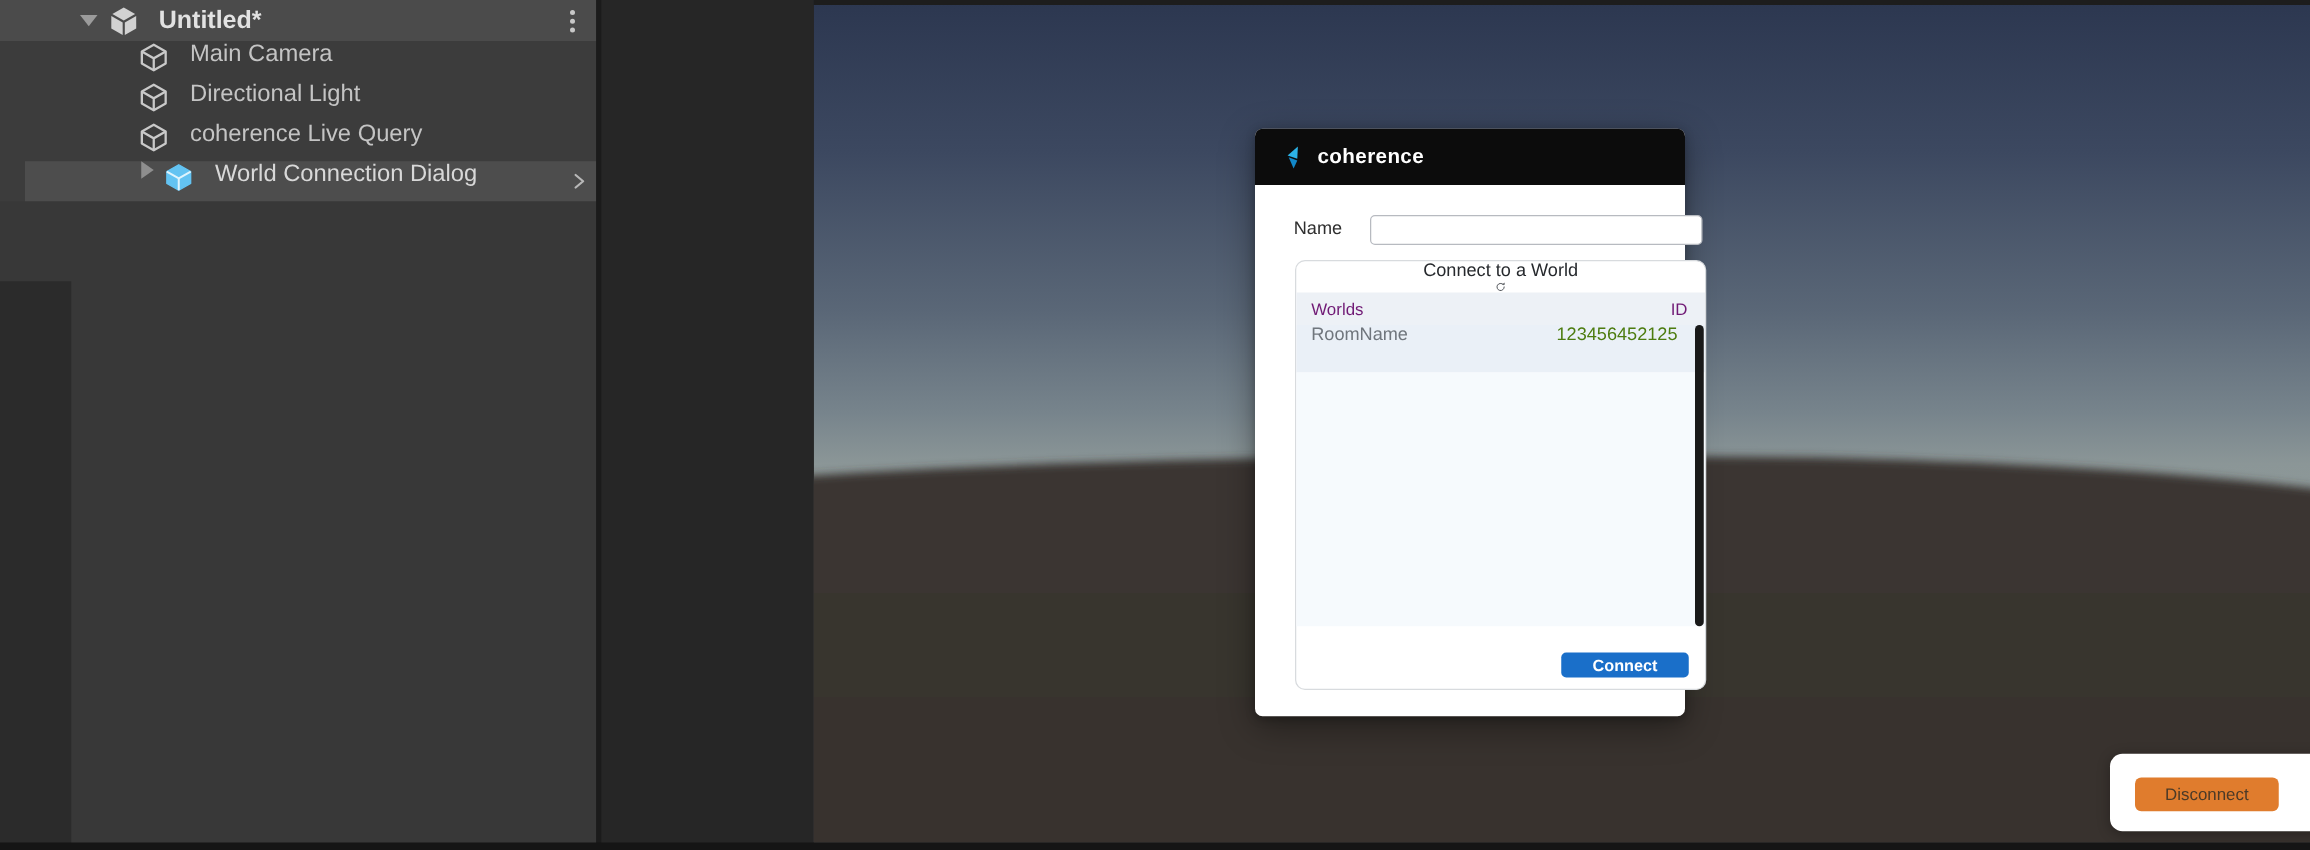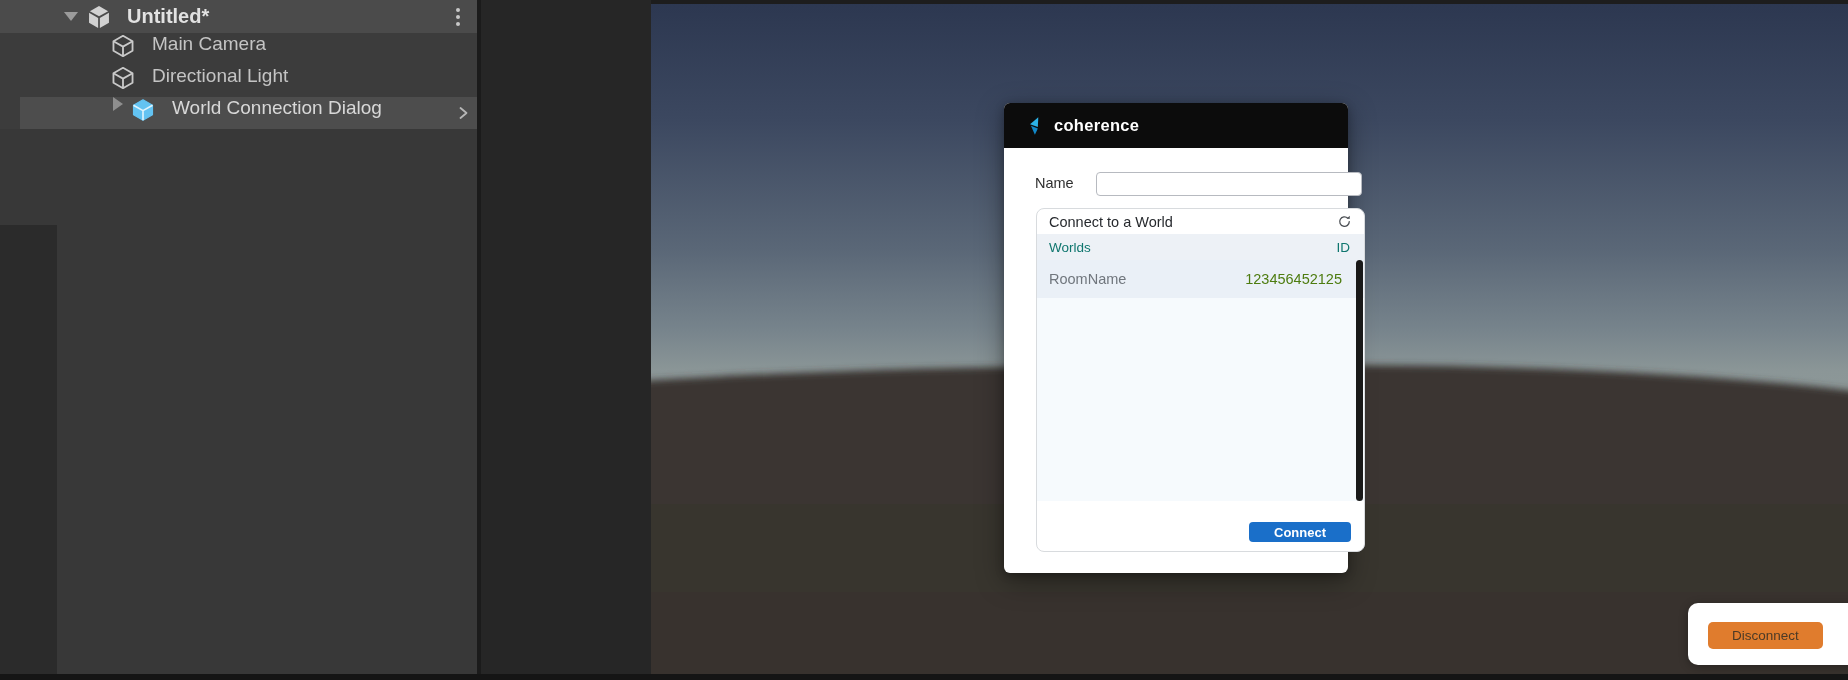--- a/index.html
+++ b/index.html
@@ -48,26 +48,26 @@
   .dlg-header{position:absolute;left:0;top:0;width:100%;height:45px;background:#0c0c0c;
               border-radius:6px 6px 0 0;display:flex;align-items:center;}
   .dlg-logo{width:22px;height:22px;margin-left:21px;}
   .dlg-brand{margin-left:7px;color:#fff;font-size:16.5px;font-weight:bold;letter-spacing:.3px;}
   .name-label{position:absolute;left:31px;top:72px;font-size:14.5px;color:#2f2f2f;}
   .name-input{position:absolute;left:92px;top:69px;width:266px;height:24px;box-sizing:border-box;
               border:1px solid #b7bac0;border-radius:4px;font-size:14px;padding:0 8px;outline:none;
               font-family:"Liberation Sans",sans-serif;}
   .worlds-panel{position:absolute;left:32px;top:105px;width:329px;height:344px;box-sizing:border-box;
                 border:1px solid #d8dbde;border-radius:8px;background:#fff;overflow:hidden;}
-  .wp-title{height:25px;display:flex;align-items:center;justify-content:space-between;padding:0 12px;}
+  .wp-title{height:25px;display:flex;align-items:center;justify-content:space-between;padding:0 12px;flex-direction:column;}
   .wp-title .t{font-size:14.5px;color:#26292d;}
   .wp-cols{height:26px;background:#edf1f6;display:flex;align-items:center;
            justify-content:space-between;padding:0 14px 0 12px;}
-  .wp-cols .c{font-size:13.5px;color:#0f766e;}
-  .wp-row{height:38px;background:#eaf0f7;display:flex;align-items:center;
+  .wp-cols .c{font-size:13.5px;color:#701a75;}
+  .wp-row{height:38px;background:#eaf0f7;display:flex;align-items:flex-start;
           justify-content:space-between;padding:0 22px 0 12px;cursor:default;}
   .wp-row .rn{font-size:14.5px;color:#70767d;}
   .wp-row .rid{font-size:14.5px;color:#4a74d9;}
   .wp-list{height:203px;background:#f6fafd;}
   .wp-scrollbar{position:absolute;right:1px;top:51px;width:7px;height:241px;background:#191919;
                 border-radius:4px;}
   .connect-btn{position:absolute;right:13px;top:313px;width:102px;height:20px;background:#1a6fc9;
                border:none;border-radius:4px;color:#fff;font-size:13px;font-weight:bold;
                display:flex;align-items:center;justify-content:center;cursor:pointer;
                font-family:"Liberation Sans",sans-serif;}
@@ -116,20 +116,28 @@
           </svg>
           <span class="hlabel">Main Camera</span>
         </div>
         <div class="hrow">
           <div class="lead"></div>
           <svg class="obj-icon" viewBox="0 0 24 24">
             <path d="M12 2.6 L20.8 7.6 V16.4 L12 21.4 L3.2 16.4 V7.6 Z" fill="none" stroke="#c9c9c9" stroke-width="1.7" stroke-linejoin="round"></path>
             <path d="M3.2 7.6 L12 12.6 L20.8 7.6 M12 12.6 V21.4" fill="none" stroke="#c9c9c9" stroke-width="1.7"></path>
           </svg>
           <span class="hlabel">Directional Light</span>
+        </div>
+        <div class="hrow">
+          <div class="lead"></div>
+          <svg class="obj-icon" viewBox="0 0 24 24">
+            <path d="M12 2.6 L20.8 7.6 V16.4 L12 21.4 L3.2 16.4 V7.6 Z" fill="none" stroke="#c9c9c9" stroke-width="1.7" stroke-linejoin="round"></path>
+            <path d="M3.2 7.6 L12 12.6 L20.8 7.6 M12 12.6 V21.4" fill="none" stroke="#c9c9c9" stroke-width="1.7"></path>
+          </svg>
+          <span class="hlabel">coherence Live Query</span>
         </div>
         <div class="hrow selected">
           <div class="lead">
             <div class="tri-slot">
               <div class="tri-right"></div>
             </div>
           </div>
           <svg class="obj-icon" viewBox="0 0 24 24">
             <path d="M12 2.6 L20.8 7.6 V16.4 L12 21.4 L3.2 16.4 V7.6 Z" fill="#63c3f2" stroke="#63c3f2" stroke-width="1" stroke-linejoin="round"></path>
             <path d="M3.2 7.6 L12 12.6 L20.8 7.6 M12 12.6 V21.4" fill="none" stroke="#dff4fd" stroke-width="1.5"></path>

